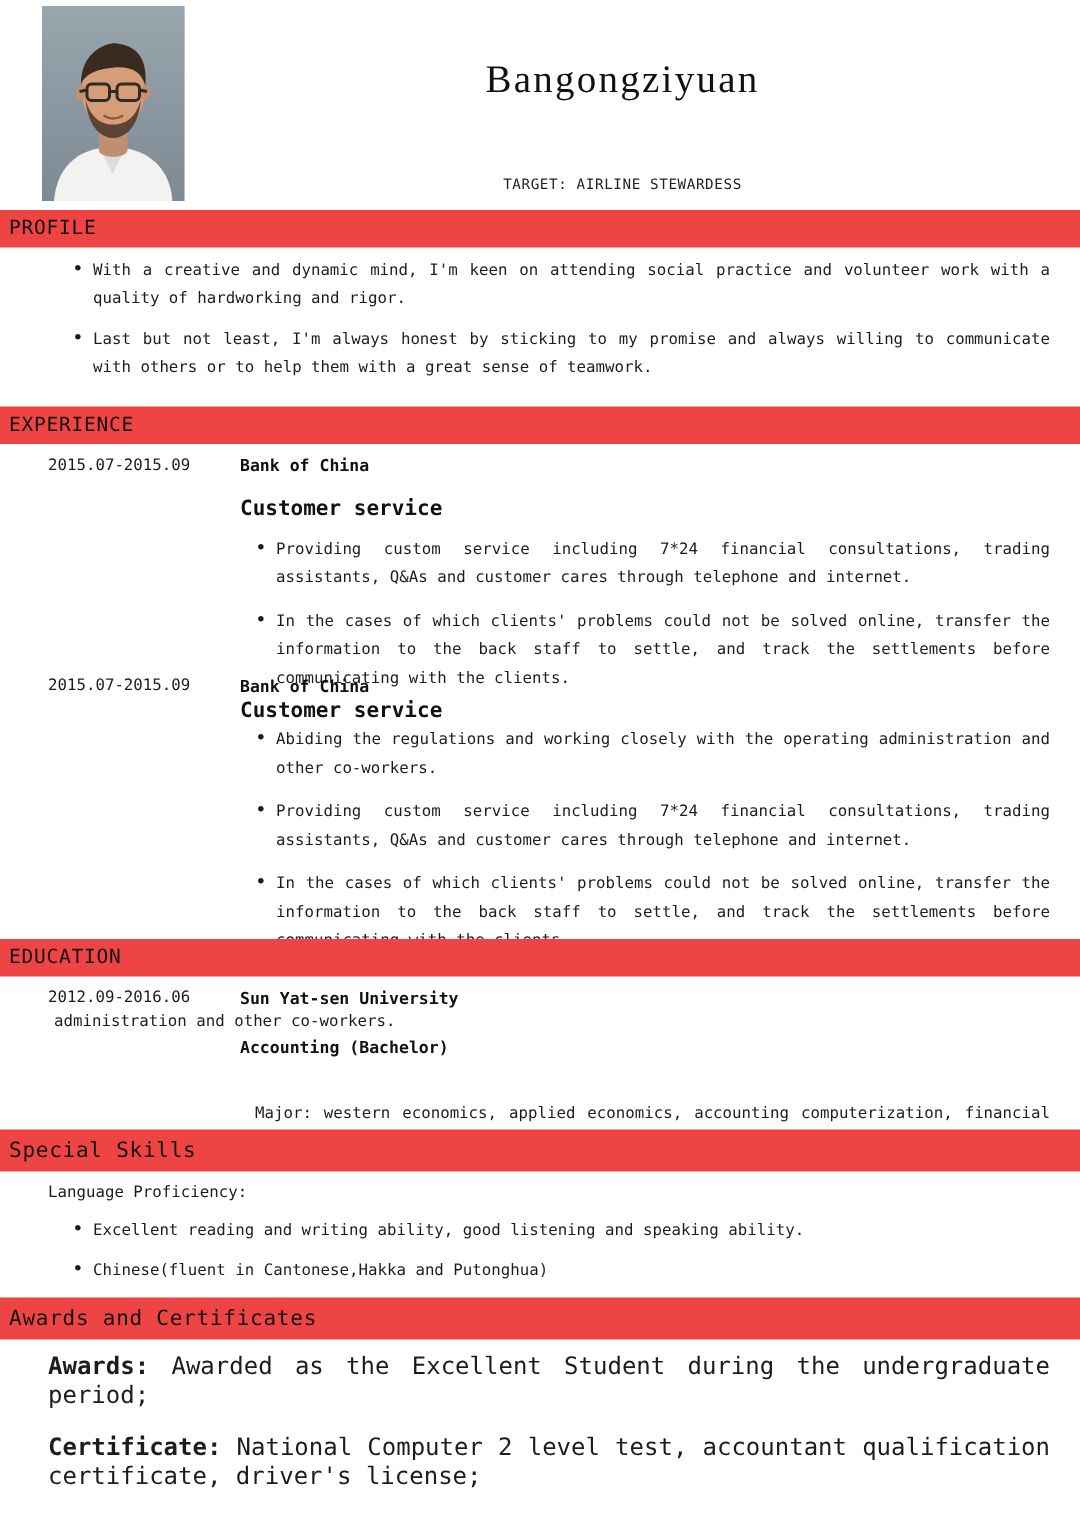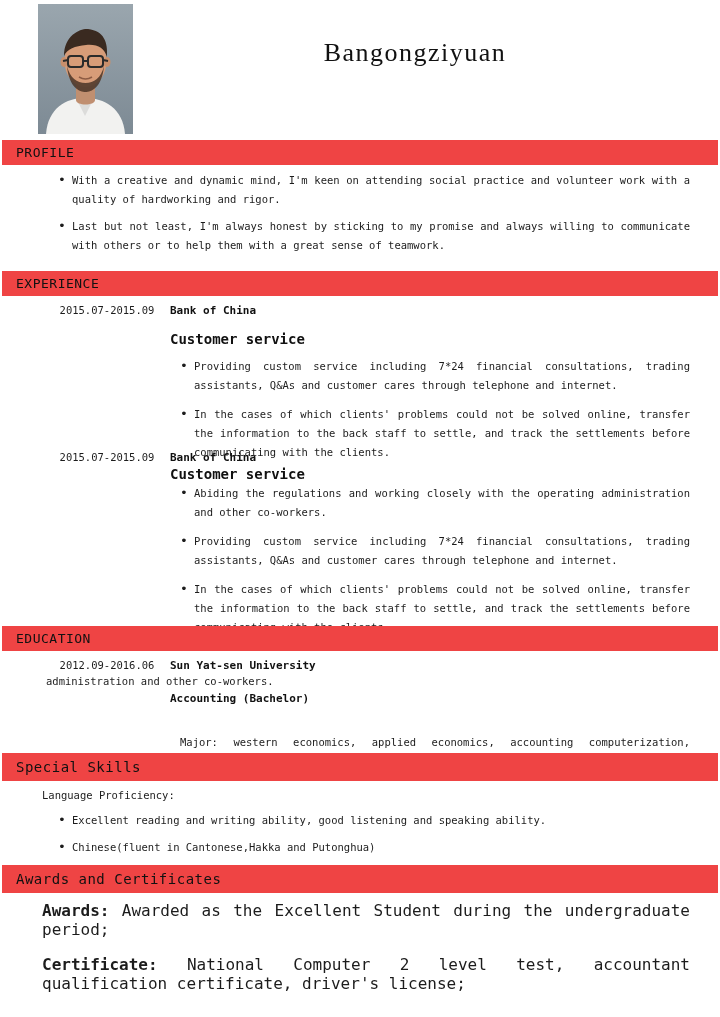--- a/index.html
+++ b/index.html
@@ -13,21 +13,21 @@
     position: relative;
     font-family: "Liberation Serif", serif;
     color: #1a1a1a;
     overflow: hidden;
   }
   .page {
     position: relative;
     width: 720px;
     height: 1017px;
     box-sizing: border-box;
-    padding: 0 30px;
+    padding: 0 20px;
   }
 
   
   .header {
     position: relative;
     height: 140px;
   }
   .photo {
     position: absolute;
     left: 8px;
@@ -126,21 +126,20 @@
     min-height: 20px;
   }
   .date {
     position: absolute;
     left: 12px;
     top: 0;
     width: 130px;
     font-family: "DejaVu Sans Mono", monospace;
     font-size: 10.5px;
     color: #1c1c1c;
-    text-align: center;
   }
   .org {
     margin-left: 140px;
     font-family: "DejaVu Sans Mono", monospace;
     font-size: 11px;
     font-weight: bold;
     color: #111;
   }
   .role {
     margin-left: 140px;
@@ -241,20 +240,21 @@
           <rect x="50" y="52" width="15" height="11" rx="3"></rect>
           <line x1="45" y1="57" x2="50" y2="57"></line>
           <line x1="30" y1="56" x2="25" y2="57"></line>
           <line x1="65" y1="56" x2="70" y2="57"></line>
         </g>
 
         <path d="M41 73 q6.5 4 13 0" stroke="#8d5b43" stroke-width="1.6" fill="none"></path>
       </svg>
     </div>
     <div class="name">Bangongziyuan</div>
+    <div class="target">TARGET: AIRLINE STEWARDESS</div>
   </div>
 
   <div class="bar">PROFILE</div>
 
   <ul class="bullets">
     <li>With a creative and dynamic mind, I'm keen on attending social practice and volunteer work with a quality of hardworking and rigor.</li>
     <li>Last but not least, I'm always honest by sticking to my promise and always willing to communicate with others or to help them with a great sense of teamwork.</li>
   </ul>
 
   <div class="bar" style="margin-top:16px;">EXPERIENCE</div>

